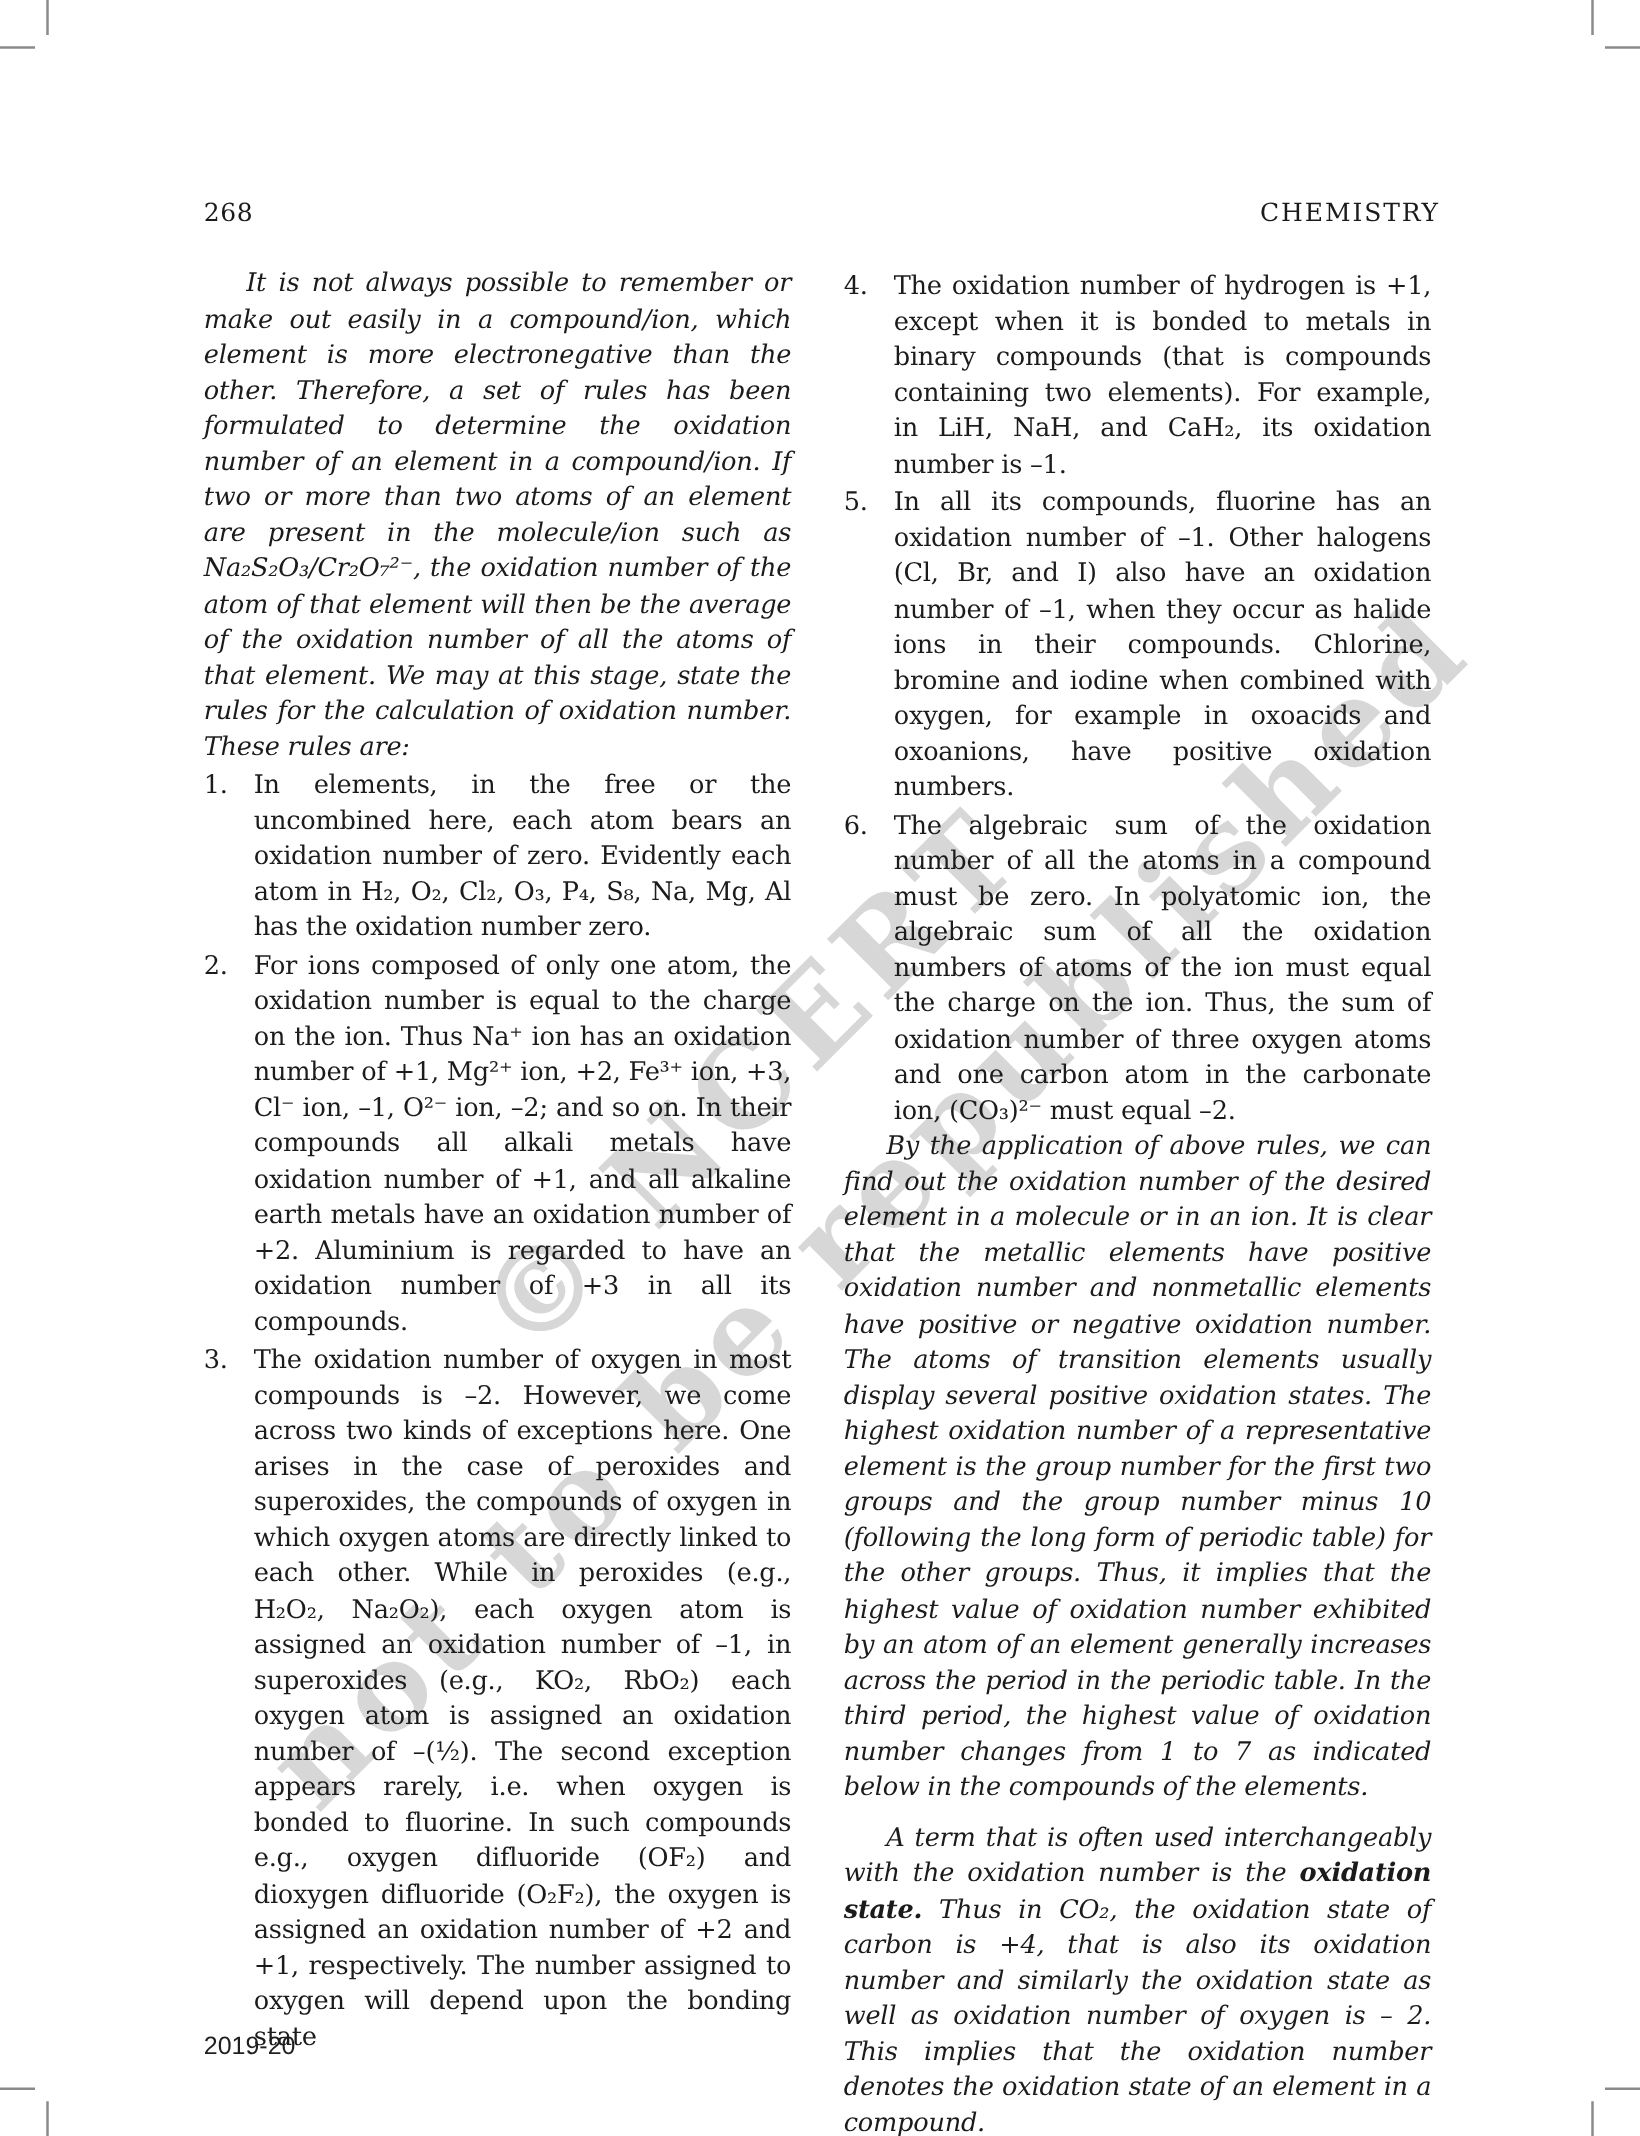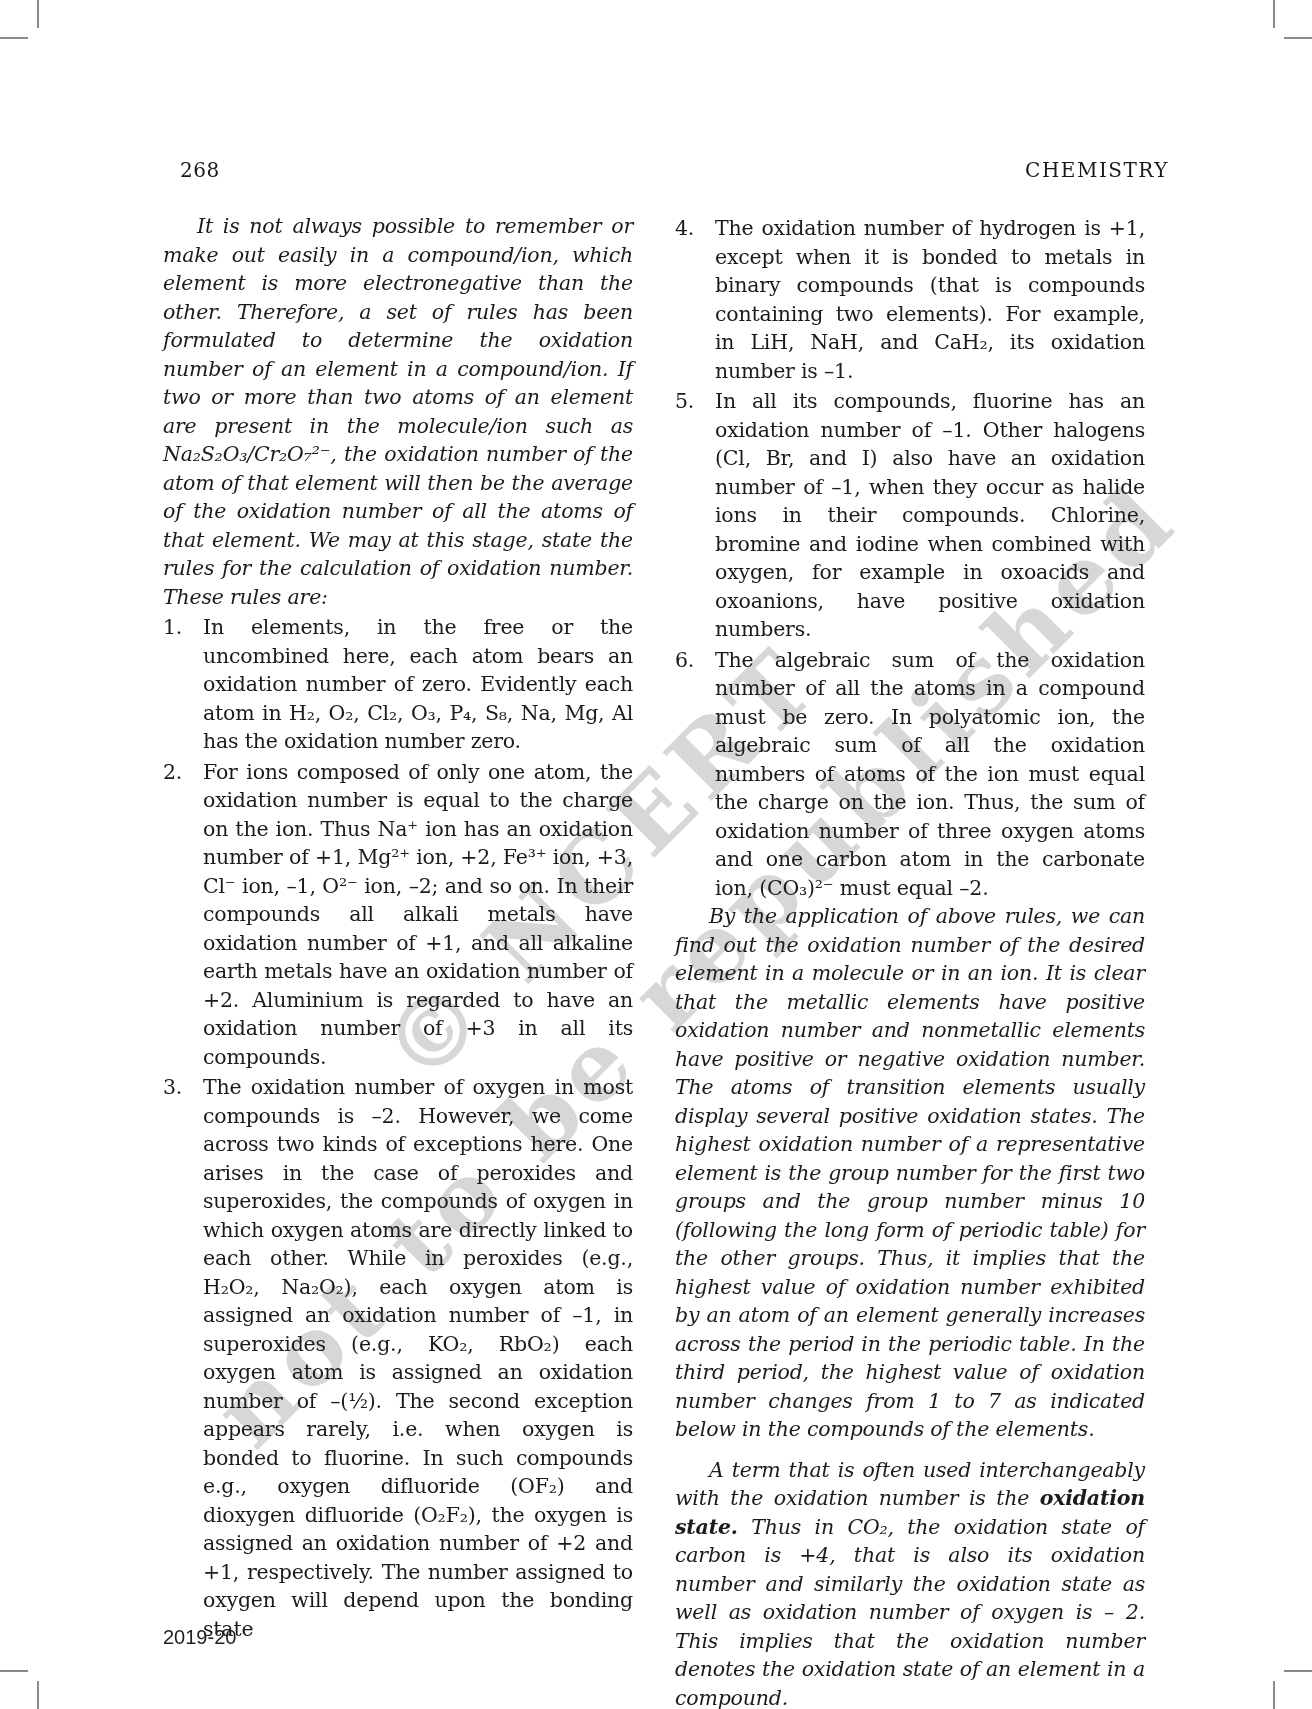--- a/index.html
+++ b/index.html
@@ -15,21 +15,21 @@
   .cropmark{position:absolute;background:#8a8a8a;}
   .cm-v{width:2px;height:28px;}
   .cm-h{width:28px;height:2px;}
   .cm-tl-v{left:37px;top:0;}    .cm-tl-h{left:0;top:37px;}
   .cm-tr-v{right:37px;top:0;}   .cm-tr-h{right:0;top:37px;}
   .cm-bl-v{left:37px;bottom:0;} .cm-bl-h{left:0;bottom:37px;}
   .cm-br-v{right:37px;bottom:0;}.cm-br-h{right:0;bottom:37px;}
 
   
   .pagehead{
-    position:absolute;left:180px;top:158px;width:989px;
+    position:absolute;left:163px;top:158px;width:989px;
     display:flex;justify-content:space-between;align-items:baseline;
     font-size:20px;letter-spacing:0.5px;z-index:2;text-align:right;
   }
   .pagehead .running{letter-spacing:1.5px;margin-left:35px;}
 
   
   .watermark{position:absolute;left:0;top:0;width:100%;height:100%;z-index:1;pointer-events:none;}
   .wm-line{
     position:absolute;white-space:nowrap;
     font-family:"DejaVu Serif",serif;font-weight:bold;

